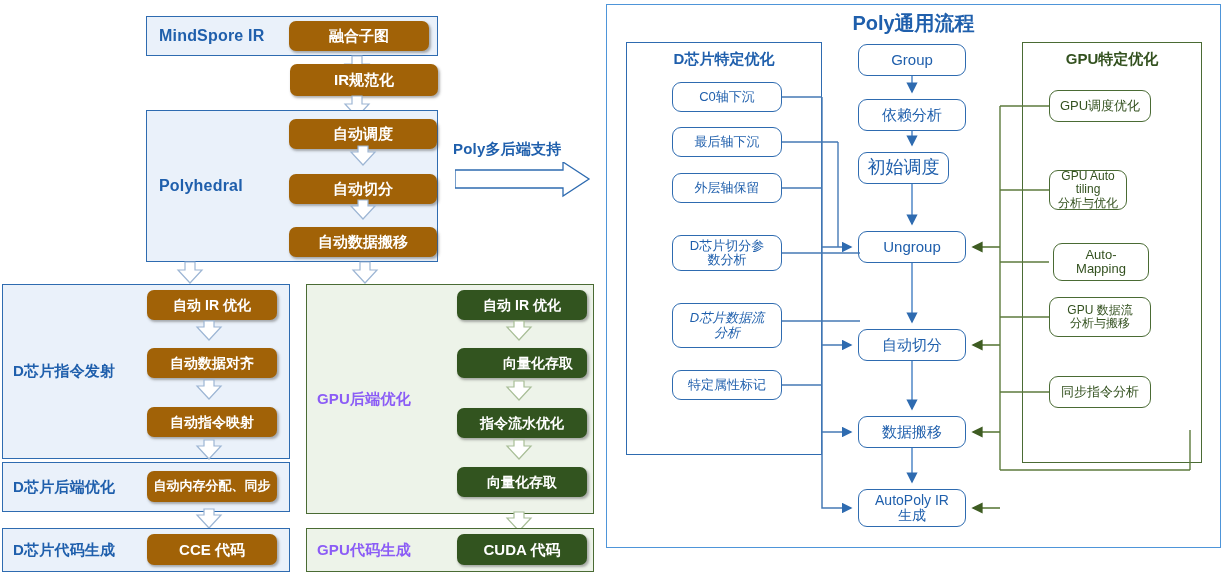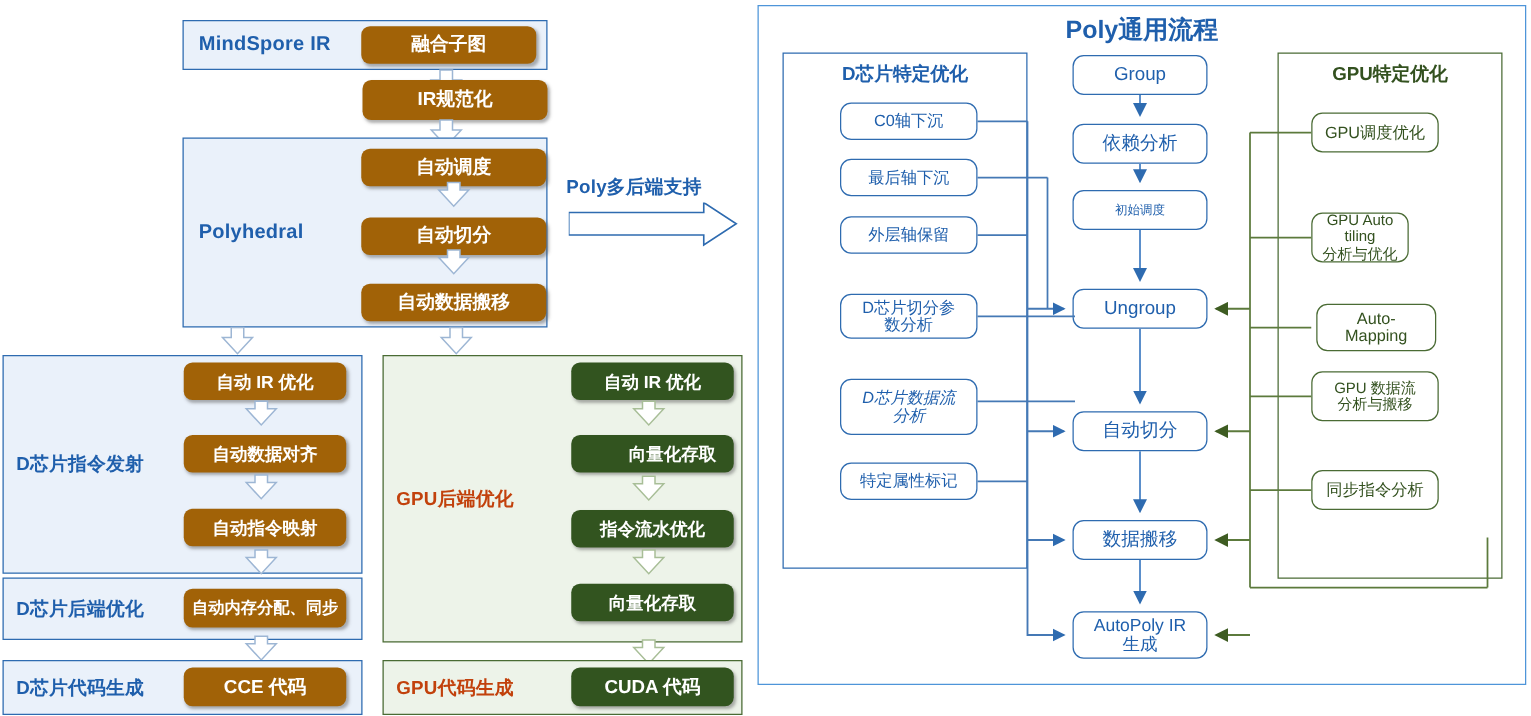--- a/index.html
+++ b/index.html
@@ -7,21 +7,21 @@
   #root{position:relative;width:1225px;height:573px;overflow:hidden;background:#fff;}
 
   .abs{position:absolute;box-sizing:border-box;}
 
   
   .panel-blue{background:#EAF1FA;border:1.5px solid #2E6BB0;}
   .panel-green{background:#EDF3E9;border:1.5px solid #4A6B34;}
 
   .lbl{display:flex;align-items:center;font-weight:bold;letter-spacing:.2px;}
   .lbl-blue{color:#1F5FAC;}
-  .lbl-green{color:#c2410c;}
+  .lbl-green{color:#8b5cf6;}
 
   .chip{display:flex;align-items:center;justify-content:center;text-align:center;
         border-radius:7px;color:#fff;font-weight:bold;line-height:1.15;
         box-shadow:1.5px 2px 2.5px rgba(80,80,80,.45);}
   .chip-blue{background:#a16207;}
   .chip-green{background:#32541F;}
 
   
   .darrow{position:absolute;width:26px;height:22px;}
   .darrow svg{position:absolute;left:0;top:0;overflow:visible;}
@@ -192,21 +192,21 @@
   <div class="abs rbox rbox-green" style="left:1049px;top:170px;width:78px;height:40px;font-size:12px;white-space:pre-line;">GPU Auto tiling
 分析与优化</div>
   <div class="abs rbox rbox-green" style="left:1053px;top:243px;width:96px;height:38px;font-size:13px;white-space:pre-line;">Auto-
 Mapping</div>
   <div class="abs rbox rbox-green" style="left:1049px;top:297px;width:102px;height:40px;font-size:12px;white-space:pre-line;">GPU 数据流
 分析与搬移</div>
   <div class="abs rbox rbox-green" style="left:1049px;top:376px;width:102px;height:32px;font-size:13px;">同步指令分析</div>
 
   <div class="abs rbox rbox-blue" style="left:858px;top:44px;width:108px;height:32px;font-size:15px;">Group</div>
   <div class="abs rbox rbox-blue" style="left:858px;top:99px;width:108px;height:32px;font-size:15px;">依赖分析</div>
-  <div class="abs rbox rbox-blue" style="left:858px;top:152px;width:108px;height:32px;font-size:10px;">初始调度</div>
+  <div class="abs rbox rbox-blue" style="left:858px;top:152px;width:91px;height:32px;font-size:18px;">初始调度</div>
   <div class="abs rbox rbox-blue" style="left:858px;top:231px;width:108px;height:32px;font-size:15px;">Ungroup</div>
   <div class="abs rbox rbox-blue" style="left:858px;top:329px;width:108px;height:32px;font-size:15px;">自动切分</div>
   <div class="abs rbox rbox-blue" style="left:858px;top:416px;width:108px;height:32px;font-size:15px;">数据搬移</div>
   <div class="abs rbox rbox-blue" style="left:858px;top:489px;width:108px;height:38px;font-size:14px;white-space:pre-line;">AutoPoly IR
 生成</div>
 
   <svg class="wire">
     <defs>
       <marker id="ab" markerWidth="7" markerHeight="7" refX="6" refY="3.5" orient="auto">
         <path d="M0,0 L7,3.5 L0,7 z" fill="#2E6BB0"></path>

